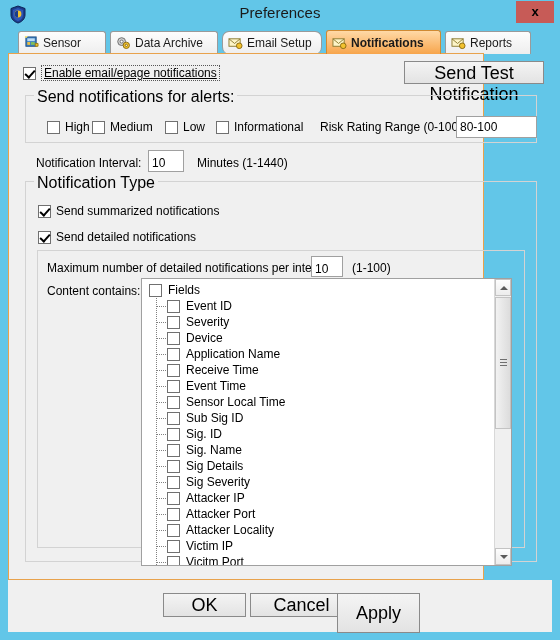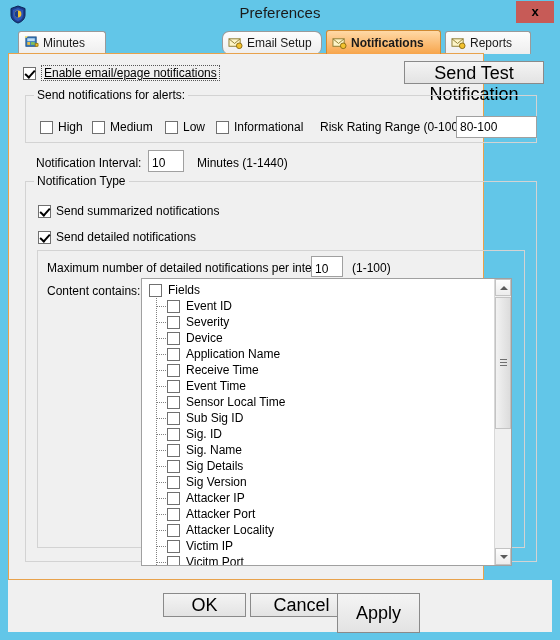--- a/index.html
+++ b/index.html
@@ -157,21 +157,21 @@
     position: absolute;
     border: 1px solid #d3d3d3;
     box-sizing: border-box;
     background: transparent;
   }
   .group > .glabel {
     position: absolute;
     top: -8px; left: 8px;
     background: #f0f0f0;
     padding: 0 3px;
-    font-size: 12px;
+    font-size: 16px;
     color: #000;
     white-space: nowrap;
   }
 
   .lbl { position: absolute; font-size: 12px; color: #000; white-space: nowrap; }
 
   .cbrow { position: absolute; display: flex; align-items: center; gap: 5px; white-space: nowrap; }
 
   
   .treebox {
@@ -297,23 +297,32 @@
 
     <div class="tab" style="left:10px;width:88px;">
       <svg class="tabicon" viewBox="0 0 16 15">
         <rect x="2" y="1" width="11" height="10" fill="#3a7ec0" stroke="#1e4f86"></rect>
         <rect x="3.5" y="2.5" width="8" height="3" fill="#bcdcf5"></rect>
         <rect x="3.5" y="6.5" width="3" height="3" fill="#f0c040"></rect>
         <rect x="7.5" y="6.5" width="4" height="3" fill="#7fbf5f"></rect>
         <path d="M12 8 l3 0 l0 3 l-3 0 z" fill="#f2c22e" stroke="#9a7a10"></path>
         <path d="M1 0 l3 0 l-1 2 l-2 0 z" fill="#f5e27a"></path>
       </svg>
-      <span>Minutes</span>
-    </div>
-
+      <span>Sensor</span>
+    </div>
+
+    <div class="tab" style="left:102px;width:108px;">
+      <svg class="tabicon" viewBox="0 0 16 15">
+        <circle cx="6" cy="6" r="4.2" fill="#cfcfcf" stroke="#6a6a6a"></circle>
+        <circle cx="6" cy="6" r="1.6" fill="#ffffff" stroke="#6a6a6a"></circle>
+        <circle cx="11" cy="10" r="3.4" fill="#f2c22e" stroke="#8a6a10"></circle>
+        <circle cx="11" cy="10" r="1.2" fill="#ffffff" stroke="#8a6a10"></circle>
+      </svg>
+      <span>Data Archive</span>
+    </div>
 
     <div class="tab" style="left:214px;width:100px;border-radius:7px;">
       <svg class="tabicon" viewBox="0 0 16 15">
         <rect x="1" y="3" width="12" height="8" fill="#fdf5c8" stroke="#8a7a30"></rect>
         <path d="M1 3 L7 8 L13 3" fill="none" stroke="#8a7a30"></path>
         <circle cx="12" cy="10.5" r="3" fill="#f2c22e" stroke="#8a6a10"></circle>
       </svg>
       <span>Email Setup</span>
     </div>
 
@@ -342,21 +351,21 @@
       <span class="cb checked"></span>
       <span class="focusdot">Enable email/epage notifications</span>
     </div>
 
     <button class="btn" style="position:absolute; left:395px; top:7px; width:140px; height:23px;">Send Test Notification</button>
 
     <div class="group" style="left:16px; top:41px; width:512px; height:48px;">
       <span class="glabel">Send notifications for alerts:</span>
     </div>
 
-    <div class="cbrow" style="left:31px; top:66px;">
+    <div class="cbrow" style="left:38px; top:66px;">
       <span class="cb"></span>
       <span>High</span>
     </div>
     <div class="cbrow" style="left:83px; top:66px;">
       <span class="cb"></span>
       <span>Medium</span>
     </div>
     <div class="cbrow" style="left:156px; top:66px;">
       <span class="cb"></span>
       <span>Low</span>
@@ -443,21 +452,21 @@
         <div class="trow child">
           <span class="tcb"></span>
           <span class="tlabel">Sig. Name</span>
         </div>
         <div class="trow child">
           <span class="tcb"></span>
           <span class="tlabel">Sig Details</span>
         </div>
         <div class="trow child">
           <span class="tcb"></span>
-          <span class="tlabel">Sig Version</span>
+          <span class="tlabel">Sig Severity</span>
         </div>
         <div class="trow child">
           <span class="tcb"></span>
           <span class="tlabel">Attacker IP</span>
         </div>
         <div class="trow child">
           <span class="tcb"></span>
           <span class="tlabel">Attacker Port</span>
         </div>
         <div class="trow child">

